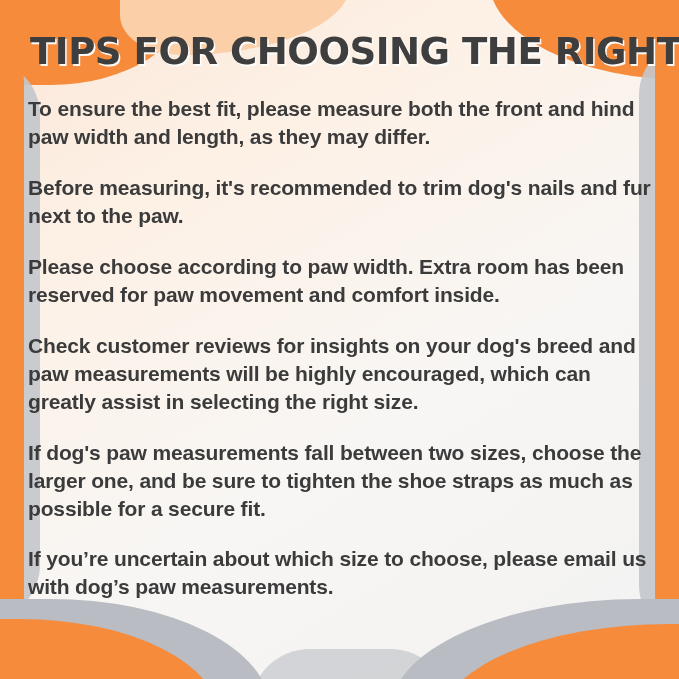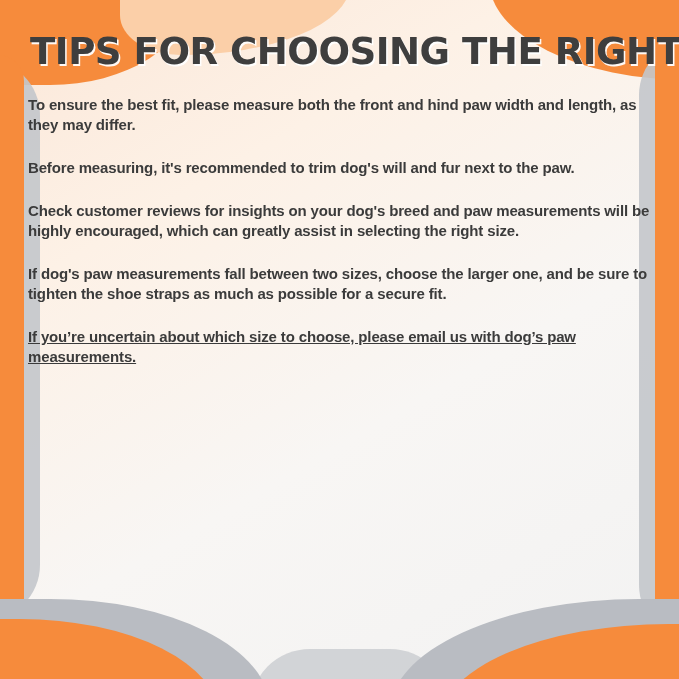--- a/index.html
+++ b/index.html
@@ -173,28 +173,28 @@
     margin: 6px 0 0 2px;
   }
 
   #paragraphs {
     margin-top: 24px;
   }
 
   .para {
     font-family: "Liberation Sans", sans-serif;
     font-weight: bold;
-    font-size: 15px;
+    font-size: 21px;
     line-height: 1.33;
     color: #3b3b3b;
     margin: 0 0 23px 0;
     max-width: 638px;
     letter-spacing: -0.15px;
   }
-  .para:last-child { margin-bottom: 0; text-decoration: underline; }
+  .para:last-child { margin-bottom: 0; }
 </style>
 </head>
 <body>
 
 <div id="card">
 
   <div class="deco deco-tl"></div>
   <div class="deco deco-tl2"></div>
   <div class="deco deco-tr-grey"></div>
   <div class="deco deco-tr"></div>
@@ -206,20 +206,21 @@
   <div class="deco deco-bl-grey"></div>
   <div class="deco deco-bl"></div>
   <div class="deco deco-br-grey"></div>
   <div class="deco deco-br"></div>
 
   <div id="content">
     <h1 id="title">TIPS FOR CHOOSING THE RIGHT SIZE</h1>
 
     <div id="paragraphs">
       <p class="para">To ensure the best fit, please measure both the front and hind paw width and length, as they may differ.</p>
-      <p class="para">Before measuring, it's recommended to trim dog's will and fur next to the paw.</p>
+      <p class="para">Before measuring, it's recommended to trim dog's nails and fur next to the paw.</p>
+      <p class="para">Please choose according to paw width. Extra room has been reserved for paw movement and comfort inside.</p>
       <p class="para">Check customer reviews for insights on your dog's breed and paw measurements will be highly encouraged, which can greatly assist in selecting the right size.</p>
       <p class="para">If dog's paw measurements fall between two sizes, choose the larger one, and be sure to tighten the shoe straps as much as possible for a secure fit.</p>
       <p class="para">If you’re uncertain about which size to choose, please email us with dog’s paw measurements.</p>
     </div>
   </div>
 
 </div>
 
 </body></html>

